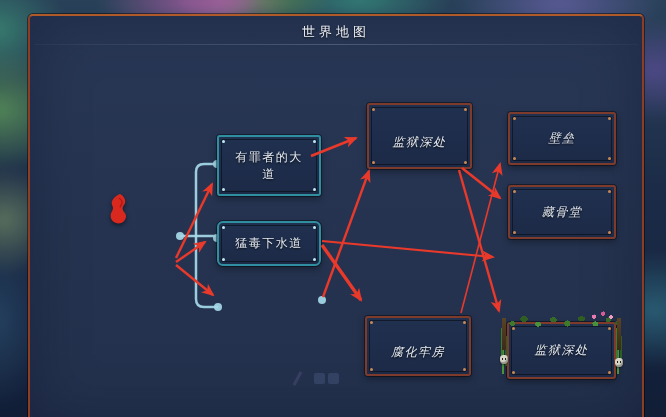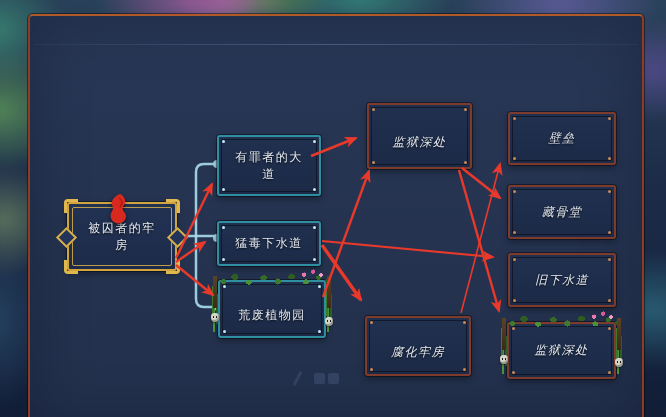--- a/index.html
+++ b/index.html
@@ -103,82 +103,57 @@
   .hint .k1,.hint .k2{position:absolute;top:3px;width:11px;height:11px;border-radius:2px;background:#8fa2d8;}
   .hint .k1{left:22px;} .hint .k2{left:36px;}
 </style>
 </head>
 <body>
 
 <div class="screen">
   <div class="bg"></div>
 
   <div class="panel">
+    <div class="title">世界地图</div>
     <div class="title-sep"></div>
   </div>
 
   <svg id="connector-svg" class="layer">
       <path d="M180 236 H217" stroke="#a6d9e9" stroke-width="2.5" fill="none" opacity="0.92"></path>
       <path d="M217 164 H204 Q196 164 196 172 V299 Q196 307 204 307 H218" stroke="#a6d9e9" stroke-width="2.5" fill="none" opacity="0.92"></path>
       <circle cx="217" cy="164" r="4" fill="#a6d9e9" opacity="0.92"></circle>
       <circle cx="217" cy="238" r="4" fill="#a6d9e9" opacity="0.92"></circle>
       <circle cx="218" cy="307" r="4" fill="#a6d9e9" opacity="0.92"></circle>
       <circle cx="180" cy="236" r="4" fill="#a6d9e9" opacity="0.92"></circle>
       <circle cx="317" cy="141" r="4" fill="#a6d9e9" opacity="0.92"></circle>
       <circle cx="317" cy="155" r="4" fill="#a6d9e9" opacity="0.92"></circle>
       <circle cx="317" cy="242" r="4" fill="#a6d9e9" opacity="0.92"></circle>
       <circle cx="322" cy="300" r="4" fill="#a6d9e9" opacity="0.92"></circle>
     </svg>
 
   <div id="nodes">
-      <div class="node start" style="left: 67px; top: 202px; width: 106px; height: 65px;">
-        <span class="gl tl"></span>
-        <span class="gl tr"></span>
-        <span class="gl bl"></span>
-        <span class="gl br"></span>
-        <span class="gdia l"></span>
-        <span class="gdia r"></span>
-        <div class="label">
-          <div>被囚者的牢</div>
-          <div>房</div>
-        </div>
-      </div>
       <div class="node teal" style="left: 217px; top: 135px; width: 100px; height: 57px;">
         <span class="dot" style="left: 3px; top: 3px;"></span>
         <span class="dot" style="right: 3px; top: 3px;"></span>
         <span class="dot" style="left: 3px; bottom: 3px;"></span>
         <span class="dot" style="right: 3px; bottom: 3px;"></span>
         <div class="label">
           <div>有罪者的大</div>
           <div>道</div>
         </div>
       </div>
-      <div class="node teal" style="left: 217px; top: 221px; width: 100px; height: 41px;">
+      <div class="node teal" style="left: 217px; top: 221px; width: 100px; height: 41px; border-radius: 6px;">
         <span class="dot" style="left: 3px; top: 3px;"></span>
         <span class="dot" style="right: 3px; top: 3px;"></span>
         <span class="dot" style="left: 3px; bottom: 3px;"></span>
         <span class="dot" style="right: 3px; bottom: 3px;"></span>
         <div class="label">
           <div>猛毒下水道</div>
         </div>
       </div>
-      <div class="node teal low" style="left: 218px; top: 280px; width: 104px; height: 54px;">
-        <div class="vines"></div>
-        <span class="vside l"></span>
-        <span class="vside r"></span>
-        <span class="charm l"></span>
-        <span class="charm r"></span>
-        <span class="dot" style="left: 3px; top: 3px;"></span>
-        <span class="dot" style="right: 3px; top: 3px;"></span>
-        <span class="dot" style="left: 3px; bottom: 3px;"></span>
-        <span class="dot" style="right: 3px; bottom: 3px;"></span>
-        <div class="label">
-          <div>荒废植物园</div>
-        </div>
-      </div>
       <div class="node red low" style="left: 367px; top: 103px; width: 101px; height: 62px;">
         <span class="dot" style="left: 3px; top: 3px;"></span>
         <span class="dot" style="right: 3px; top: 3px;"></span>
         <span class="dot" style="left: 3px; bottom: 3px;"></span>
         <span class="dot" style="right: 3px; bottom: 3px;"></span>
         <div class="label">
           <div>监狱深处</div>
         </div>
       </div>
       <div class="node red" style="left: 508px; top: 112px; width: 104px; height: 49px;">
@@ -199,29 +174,20 @@
           <div>腐化牢房</div>
         </div>
       </div>
       <div class="node red" style="left: 508px; top: 185px; width: 104px; height: 50px;">
         <span class="dot" style="left: 3px; top: 3px;"></span>
         <span class="dot" style="right: 3px; top: 3px;"></span>
         <span class="dot" style="left: 3px; bottom: 3px;"></span>
         <span class="dot" style="right: 3px; bottom: 3px;"></span>
         <div class="label">
           <div>藏骨堂</div>
-        </div>
-      </div>
-      <div class="node red" style="left: 508px; top: 253px; width: 104px; height: 50px;">
-        <span class="dot" style="left: 3px; top: 3px;"></span>
-        <span class="dot" style="right: 3px; top: 3px;"></span>
-        <span class="dot" style="left: 3px; bottom: 3px;"></span>
-        <span class="dot" style="right: 3px; bottom: 3px;"></span>
-        <div class="label">
-          <div>旧下水道</div>
         </div>
       </div>
       <div class="node red" style="left: 507px; top: 322px; width: 105px; height: 53px;">
         <div class="vines"></div>
         <span class="vside l"></span>
         <span class="vside r"></span>
         <span class="charm l"></span>
         <span class="charm r"></span>
         <span class="dot" style="left: 3px; top: 3px;"></span>
         <span class="dot" style="right: 3px; top: 3px;"></span>

